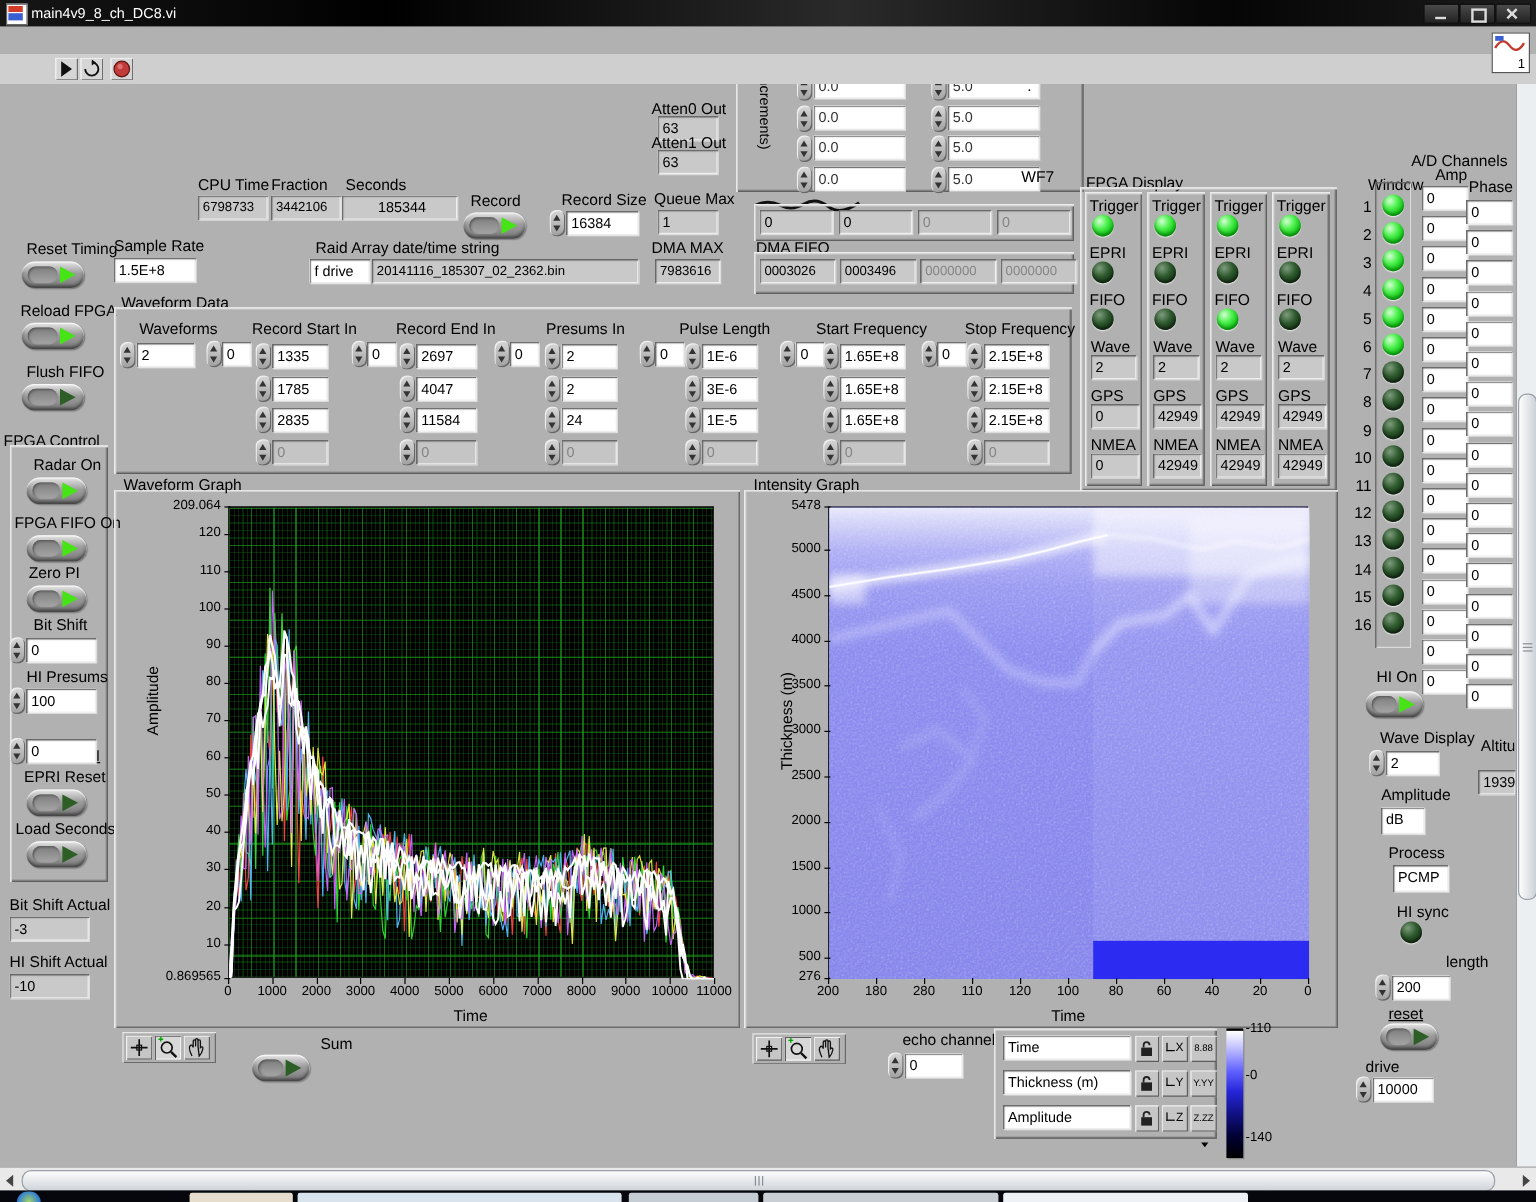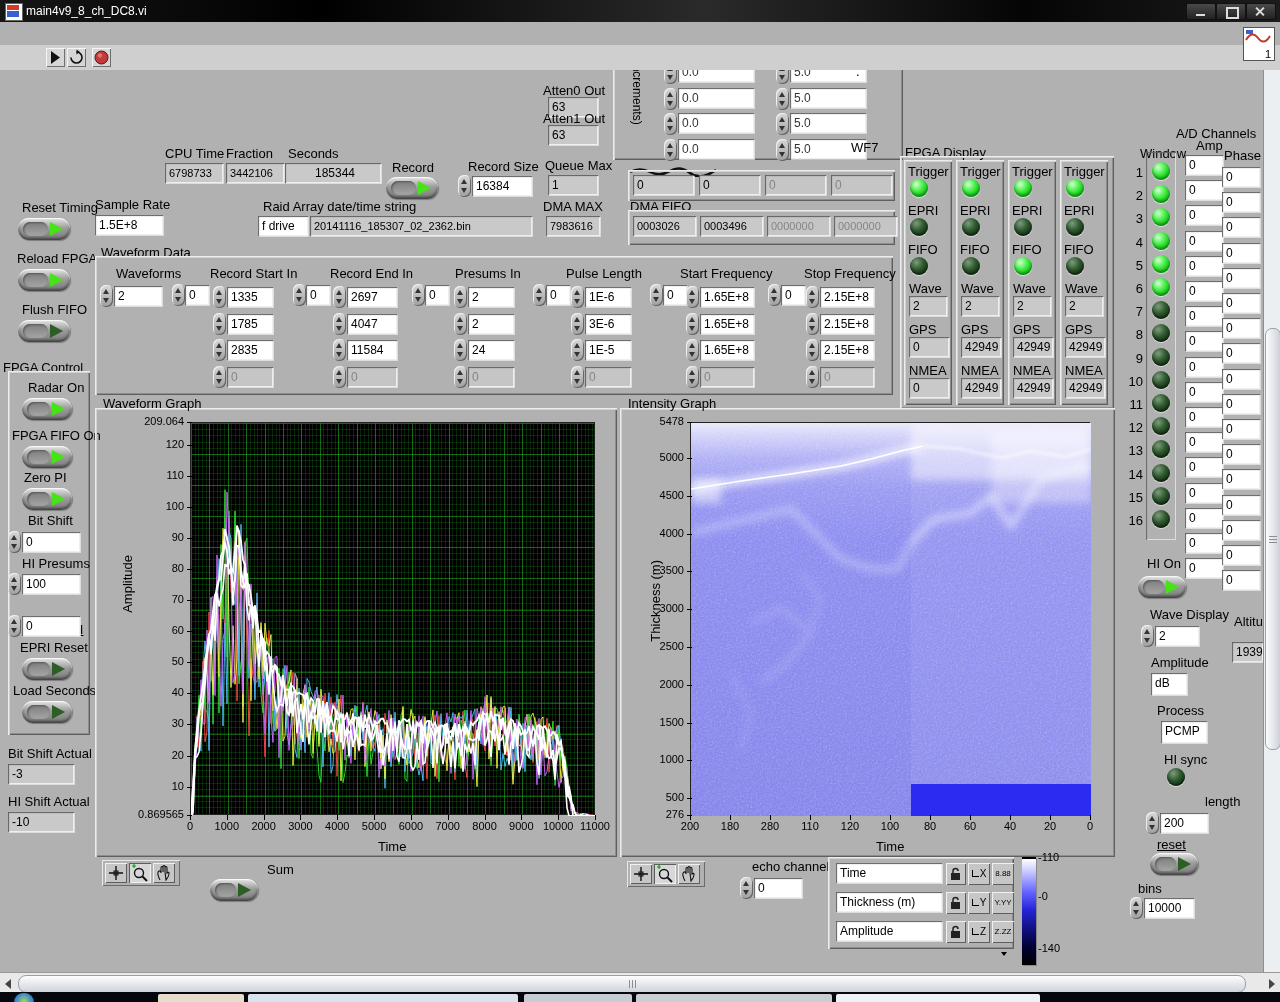--- a/index.html
+++ b/index.html
@@ -458,21 +458,21 @@
       <div class="lbl" style="position: absolute; left: 1164px; top: 682px;">HI sync</div>
       <div class="led off" style="position: absolute; left: 1167px; top: 698px;"></div>
       <div class="lbl" style="position: absolute; left: 1158px; top: 724px; margin-left: 47px;">length</div>
       <div class="spin" style="position: absolute; left: 1146px; top: 742px;"></div>
       <div class="fld" style="position: absolute; left: 1160px; top: 743px; width: 48px;">200</div>
       <div class="lbl" style="position: absolute; left: 1157px; top: 767px; text-decoration: underline;">reset</div>
       <div class="slide off" style="position: absolute; left: 1150px; top: 783px; width: 48px;">
         <div class="well"></div>
         <div class="ptr"></div>
       </div>
-      <div class="lbl" style="position: absolute; left: 1138px; top: 811px;">bins</div>
+      <div class="lbl" style="position: absolute; left: 1138px; top: 811px;">drive</div>
       <div class="spin" style="position: absolute; left: 1130px; top: 827px;"></div>
       <div class="fld" style="position: absolute; left: 1144px; top: 828px; width: 50px;">10000</div>
       <div class="lbl" style="position: absolute; left: 103px; top: 326px; z-index: 3;">Waveform Graph</div>
       <div class="raised" style="position: absolute; left: 95px; top: 338px; width: 522px; height: 449px;"></div>
       <div class="plot" id="wplot" style="position: absolute; left: 190px; top: 352px; width: 405px; height: 393px;"><svg width="405" height="393">
           <polyline points="0,389.8 2,365.6 4,337.5 6,292.7 8,324.2 10,284.5 12,237.9 14,318.9 16,308.1 18,189.0 20,258.5 22,246.7 24,188.1 26,163.5 28,244.1 30,171.1 32,185.0 34,206.5 36,138.4 38,94.0 40,169.3 42,165.7 44,104.5 46,278.0 48,187.6 50,174.9 52,157.9 54,118.6 56,225.3 58,313.0 60,235.7 62,254.2 64,261.5 66,179.8 68,250.3 70,211.3 72,280.2 74,333.8 76,262.7 78,207.4 80,300.7 82,277.6 84,269.5 86,249.6 88,304.6 90,257.2 92,250.0 94,262.4 96,264.1 98,276.2 100,266.5 102,249.3 104,321.2 106,305.0 108,317.7 110,301.9 112,304.7 114,310.3 116,311.0 118,313.4 120,305.8 122,303.7 124,289.9 126,293.1 128,272.1 130,286.5 132,298.4 134,270.1 136,290.7 138,322.0 140,274.0 142,322.2 144,279.2 146,353.2 148,297.5 150,271.9 152,316.8 154,291.8 156,297.0 158,314.7 160,307.5 162,294.2 164,311.7 166,300.1 168,328.6 170,299.5 172,279.0 174,329.4 176,310.2 178,307.5 180,317.0 182,325.5 184,319.3 186,314.3 188,302.2 190,341.8 192,323.4 194,290.3 196,305.7 198,296.2 200,314.3 202,313.1 204,317.4 206,324.9 208,324.9 210,318.2 212,297.4 214,342.5 216,302.1 218,335.1 220,332.0 222,308.8 224,338.7 226,337.1 228,301.2 230,347.5 232,338.7 234,318.8 236,355.9 238,306.7 240,314.2 242,300.7 244,292.1 246,355.7 248,292.6 250,335.0 252,333.1 254,336.5 256,342.6 258,314.4 260,326.8 262,321.3 264,356.8 266,295.8 268,317.1 270,323.1 272,288.1 274,342.2 276,354.7 278,305.4 280,291.8 282,298.7 284,315.1 286,337.9 288,302.3 290,283.3 292,317.9 294,327.9 296,279.4 298,281.3 300,338.1 302,285.2 304,322.7 306,295.9 308,324.6 310,311.4 312,312.9 314,285.1 316,332.7 318,288.1 320,337.1 322,314.0 324,325.3 326,312.7 328,296.8 330,326.8 332,317.3 334,299.6 336,326.7 338,293.6 340,308.2 342,339.8 344,308.5 346,298.5 348,345.7 350,308.4 352,329.9 354,332.2 356,295.1 358,349.3 360,324.0 362,317.5 364,352.3 366,302.5 368,330.7 370,322.5 372,324.6 374,339.3 376,343.7 378,373.9 380,382.3 382,384.9 384,391.1 386,391.3 388,391.2 390,390.4 392,392.8 394,393.0 396,391.6 398,392.1 400,391.8 402,392.1 404,393.0 " fill="none" stroke="#ff4545" stroke-width="1" opacity="0.95"></polyline>
           <polyline points="0,392.1 2,360.2 4,321.4 6,310.0 8,272.3 10,312.4 12,255.6 14,287.1 16,288.4 18,299.0 20,174.2 22,301.2 24,196.0 26,153.6 28,290.1 30,121.5 32,196.1 34,66.7 36,234.0 38,87.8 40,138.8 42,169.0 44,88.1 46,158.5 48,260.7 50,239.2 52,232.6 54,120.3 56,115.2 58,182.2 60,175.6 62,215.3 64,244.8 66,189.8 68,231.1 70,271.6 72,289.8 74,229.3 76,215.1 78,232.1 80,268.1 82,299.9 84,308.0 86,306.0 88,245.2 90,345.7 92,245.6 94,271.1 96,305.3 98,249.1 100,279.4 102,273.5 104,250.2 106,256.2 108,335.5 110,298.8 112,311.4 114,268.8 116,302.4 118,263.9 120,330.7 122,335.2 124,272.4 126,324.8 128,352.4 130,359.3 132,310.0 134,328.0 136,291.0 138,295.0 140,307.0 142,292.9 144,289.7 146,311.0 148,327.4 150,289.0 152,359.6 154,349.7 156,331.8 158,334.8 160,328.9 162,308.8 164,299.5 166,283.1 168,316.6 170,297.8 172,309.1 174,306.4 176,353.6 178,310.8 180,341.3 182,329.2 184,301.0 186,303.9 188,345.8 190,325.2 192,329.9 194,324.6 196,325.4 198,337.7 200,310.1 202,334.6 204,323.1 206,310.1 208,341.4 210,292.3 212,285.8 214,355.4 216,358.4 218,296.2 220,335.1 222,290.2 224,324.3 226,345.3 228,301.7 230,304.1 232,325.1 234,305.3 236,334.2 238,313.1 240,313.1 242,334.9 244,330.5 246,315.5 248,358.8 250,301.7 252,319.4 254,300.1 256,301.3 258,301.7 260,339.9 262,327.4 264,333.8 266,302.2 268,343.5 270,296.9 272,303.9 274,287.0 276,342.5 278,325.8 280,295.8 282,333.2 284,346.1 286,339.4 288,292.8 290,307.0 292,287.9 294,279.2 296,302.0 298,290.3 300,342.7 302,311.5 304,285.5 306,285.4 308,297.3 310,291.9 312,287.3 314,298.9 316,298.8 318,283.8 320,290.8 322,326.4 324,309.1 326,337.4 328,291.2 330,310.4 332,344.4 334,321.9 336,330.9 338,290.9 340,320.4 342,337.8 344,294.5 346,329.2 348,338.2 350,302.4 352,308.0 354,326.5 356,305.3 358,312.0 360,319.2 362,298.2 364,362.4 366,336.9 368,301.9 370,341.3 372,344.5 374,332.9 376,347.1 378,365.2 380,380.3 382,382.6 384,390.4 386,392.4 388,392.0 390,392.1 392,391.8 394,392.3 396,392.7 398,393.0 400,393.0 402,393.0 404,393.0 " fill="none" stroke="#33dd33" stroke-width="1" opacity="0.95"></polyline>
           <polyline points="0,392.7 2,361.2 4,351.8 6,294.2 8,313.1 10,328.2 12,246.9 14,218.1 16,241.6 18,327.5 20,209.6 22,226.1 24,235.4 26,187.4 28,135.6 30,149.2 32,303.0 34,199.7 36,280.7 38,109.1 40,115.0 42,171.9 44,181.8 46,132.4 48,252.7 50,101.3 52,283.9 54,153.2 56,194.0 58,255.3 60,200.8 62,224.2 64,276.7 66,169.9 68,264.1 70,203.5 72,271.4 74,250.9 76,233.8 78,324.1 80,239.7 82,235.7 84,308.3 86,275.9 88,264.6 90,253.4 92,268.8 94,242.2 96,310.8 98,322.0 100,301.8 102,271.8 104,326.0 106,334.5 108,265.1 110,327.2 112,289.7 114,329.7 116,255.5 118,259.1 120,268.4 122,273.5 124,276.8 126,264.0 128,320.9 130,284.8 132,343.8 134,280.0 136,291.3 138,269.6 140,350.2 142,343.0 144,296.2 146,271.5 148,292.4 150,289.5 152,321.0 154,294.9 156,295.9 158,315.2 160,333.0 162,302.6 164,282.3 166,301.2 168,324.2 170,288.7 172,317.1 174,290.9 176,282.2 178,307.4 180,294.4 182,322.9 184,328.4 186,301.7 188,291.4 190,313.4 192,305.7 194,365.3 196,297.1 198,310.7 200,343.7 202,321.7 204,289.2 206,321.5 208,303.9 210,334.0 212,287.9 214,348.5 216,311.2 218,340.8 220,334.5 222,330.7 224,306.9 226,341.5 228,352.1 230,342.7 232,357.8 234,295.0 236,307.8 238,297.0 240,340.2 242,341.1 244,337.8 246,323.9 248,326.0 250,290.6 252,319.7 254,304.8 256,307.7 258,293.5 260,298.7 262,289.6 264,349.2 266,297.1 268,292.9 270,295.4 272,292.4 274,323.5 276,287.2 278,312.5 280,296.8 282,291.3 284,286.0 286,353.8 288,304.9 290,321.1 292,287.4 294,306.5 296,294.3 298,305.1 300,275.8 302,314.4 304,311.2 306,290.0 308,295.3 310,347.0 312,330.4 314,343.5 316,335.4 318,340.4 320,284.4 322,356.3 324,303.3 326,337.0 328,302.1 330,323.3 332,300.2 334,348.8 336,302.1 338,326.3 340,336.8 342,316.9 344,319.1 346,316.0 348,355.5 350,343.7 352,317.1 354,331.0 356,325.2 358,310.0 360,335.7 362,313.4 364,315.9 366,303.9 368,303.3 370,323.8 372,346.1 374,352.6 376,360.7 378,374.5 380,379.7 382,390.4 384,390.2 386,391.0 388,391.8 390,392.5 392,392.2 394,390.7 396,393.0 398,392.0 400,392.6 402,393.0 404,393.0 " fill="none" stroke="#55bbff" stroke-width="1" opacity="0.95"></polyline>
           <polyline points="0,389.5 2,365.9 4,325.7 6,324.4 8,294.0 10,289.8 12,270.6 14,234.5 16,248.4 18,277.7 20,216.5 22,271.6 24,222.3 26,171.0 28,253.6 30,177.0 32,105.3 34,120.0 36,113.6 38,199.4 40,264.5 42,202.7 44,261.3 46,237.0 48,107.0 50,195.5 52,299.4 54,132.6 56,170.9 58,174.7 60,277.8 62,183.0 64,241.0 66,220.6 68,256.0 70,199.6 72,255.9 74,200.2 76,220.3 78,222.8 80,211.6 82,287.9 84,278.2 86,305.5 88,285.5 90,265.6 92,318.1 94,313.2 96,261.8 98,258.6 100,246.9 102,342.5 104,295.3 106,255.5 108,308.6 110,315.5 112,271.1 114,262.2 116,314.3 118,294.3 120,276.7 122,330.4 124,298.1 126,292.0 128,323.5 130,266.3 132,296.0 134,294.8 136,300.6 138,328.8 140,315.9 142,330.3 144,328.3 146,302.3 148,276.0 150,357.9 152,302.6 154,325.1 156,316.8 158,299.9 160,286.5 162,285.8 164,336.9 166,295.9 168,325.9 170,290.6 172,293.2 174,343.6 176,311.5 178,288.8 180,328.2 182,300.3 184,287.5 186,294.0 188,300.2 190,345.8 192,312.0 194,355.7 196,297.4 198,338.8 200,291.6 202,312.7 204,304.4 206,306.8 208,299.5 210,314.7 212,283.4 214,329.0 216,342.0 218,304.4 220,286.3 222,296.9 224,293.0 226,335.1 228,344.9 230,303.4 232,316.6 234,293.5 236,332.8 238,303.8 240,301.2 242,286.9 244,353.4 246,321.5 248,301.4 250,329.7 252,317.3 254,314.0 256,347.8 258,309.8 260,329.2 262,314.4 264,293.7 266,295.7 268,289.6 270,345.5 272,321.4 274,298.2 276,314.5 278,329.0 280,309.5 282,311.7 284,329.0 286,363.7 288,309.5 290,284.7 292,286.9 294,303.9 296,272.0 298,336.1 300,273.6 302,312.4 304,283.4 306,345.3 308,288.6 310,294.2 312,283.8 314,283.6 316,328.6 318,292.0 320,326.9 322,361.3 324,334.7 326,303.3 328,322.8 330,322.1 332,335.9 334,304.3 336,291.3 338,322.5 340,293.2 342,290.2 344,298.0 346,304.9 348,336.3 350,296.5 352,293.9 354,334.7 356,319.1 358,300.4 360,306.4 362,316.6 364,307.8 366,313.7 368,318.1 370,359.5 372,338.1 374,351.8 376,352.9 378,362.3 380,385.4 382,381.2 384,391.3 386,391.8 388,391.8 390,391.3 392,390.3 394,391.0 396,390.9 398,391.9 400,393.0 402,393.0 404,393.0 " fill="none" stroke="#eeee44" stroke-width="1" opacity="0.95"></polyline>
           <polyline points="0,389.8 2,356.4 4,345.4 6,325.3 8,298.3 10,256.7 12,300.9 14,300.7 16,207.0 18,280.8 20,175.1 22,173.5 24,272.6 26,131.9 28,217.9 30,283.3 32,216.2 34,207.3 36,69.2 38,114.2 40,144.4 42,259.8 44,252.1 46,139.2 48,124.6 50,195.3 52,271.3 54,119.6 56,153.8 58,243.4 60,160.8 62,207.7 64,257.3 66,259.2 68,224.6 70,233.5 72,261.7 74,311.2 76,245.3 78,232.1 80,296.1 82,319.4 84,234.2 86,233.4 88,334.8 90,254.3 92,287.8 94,266.2 96,242.7 98,327.4 100,301.4 102,301.4 104,250.7 106,255.4 108,321.3 110,321.7 112,315.5 114,261.4 116,270.7 118,306.1 120,283.4 122,284.5 124,268.1 126,267.5 128,276.9 130,274.2 132,272.8 134,297.9 136,298.0 138,294.5 140,280.5 142,280.2 144,284.9 146,282.9 148,294.6 150,294.6 152,272.2 154,337.2 156,288.9 158,323.3 160,340.4 162,297.8 164,323.1 166,300.7 168,293.8 170,310.1 172,279.7 174,339.9 176,333.7 178,298.3 180,285.6 182,312.7 184,311.5 186,288.8 188,354.5 190,335.2 192,335.1 194,343.3 196,309.3 198,287.4 200,338.0 202,294.9 204,336.5 206,330.0 208,300.6 210,302.6 212,335.1 214,314.8 216,309.4 218,303.1 220,348.4 222,298.5 224,304.3 226,333.0 228,292.7 230,347.7 232,292.9 234,330.0 236,323.9 238,320.5 240,301.0 242,318.5 244,301.9 246,287.9 248,326.1 250,332.8 252,313.8 254,304.1 256,289.8 258,318.5 260,350.4 262,319.8 264,291.0 266,302.5 268,293.2 270,332.6 272,309.9 274,346.4 276,330.9 278,318.9 280,287.4 282,356.4 284,326.4 286,285.5 288,295.2 290,284.8 292,321.9 294,273.7 296,307.9 298,325.8 300,323.4 302,284.8 304,311.3 306,306.9 308,299.0 310,283.6 312,307.8 314,312.9 316,306.3 318,284.2 320,328.5 322,330.7 324,339.2 326,296.0 328,349.8 330,325.8 332,345.6 334,294.8 336,293.3 338,328.9 340,296.7 342,335.7 344,307.9 346,361.7 348,295.5 350,351.8 352,321.3 354,352.8 356,348.7 358,332.8 360,304.6 362,312.0 364,329.3 366,349.8 368,364.4 370,355.6 372,354.1 374,343.6 376,348.9 378,369.3 380,387.8 382,385.2 384,390.4 386,389.1 388,390.8 390,393.0 392,391.8 394,392.1 396,392.6 398,391.4 400,393.0 402,392.7 404,392.5 " fill="none" stroke="#cc66ff" stroke-width="1" opacity="0.95"></polyline>

